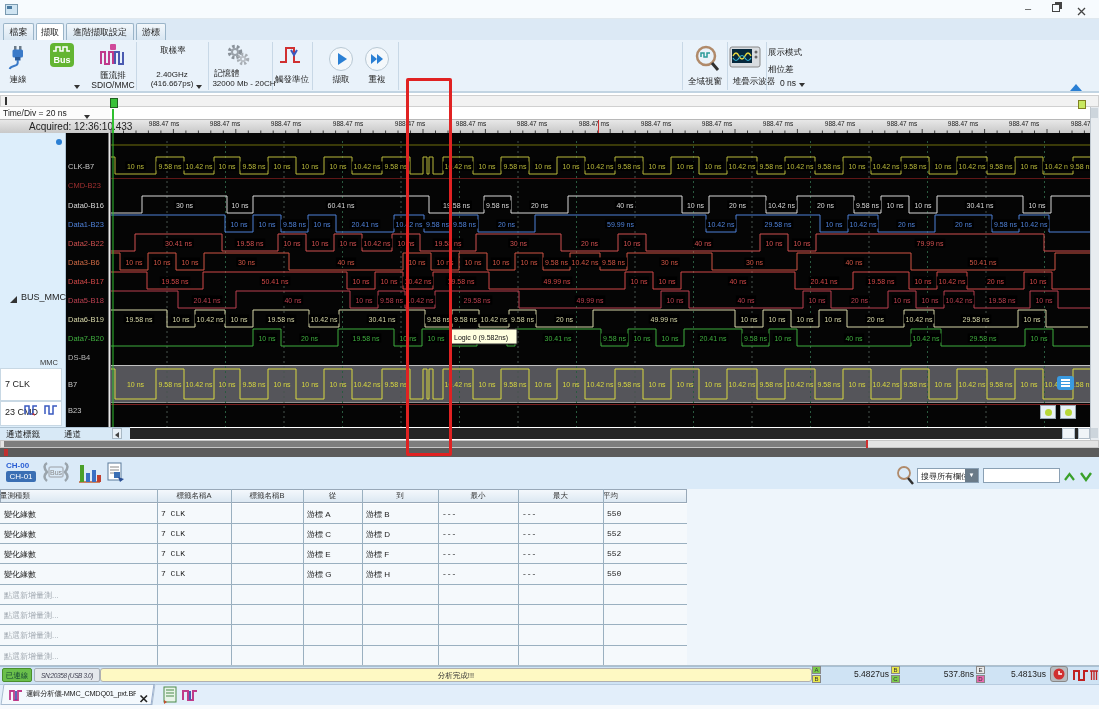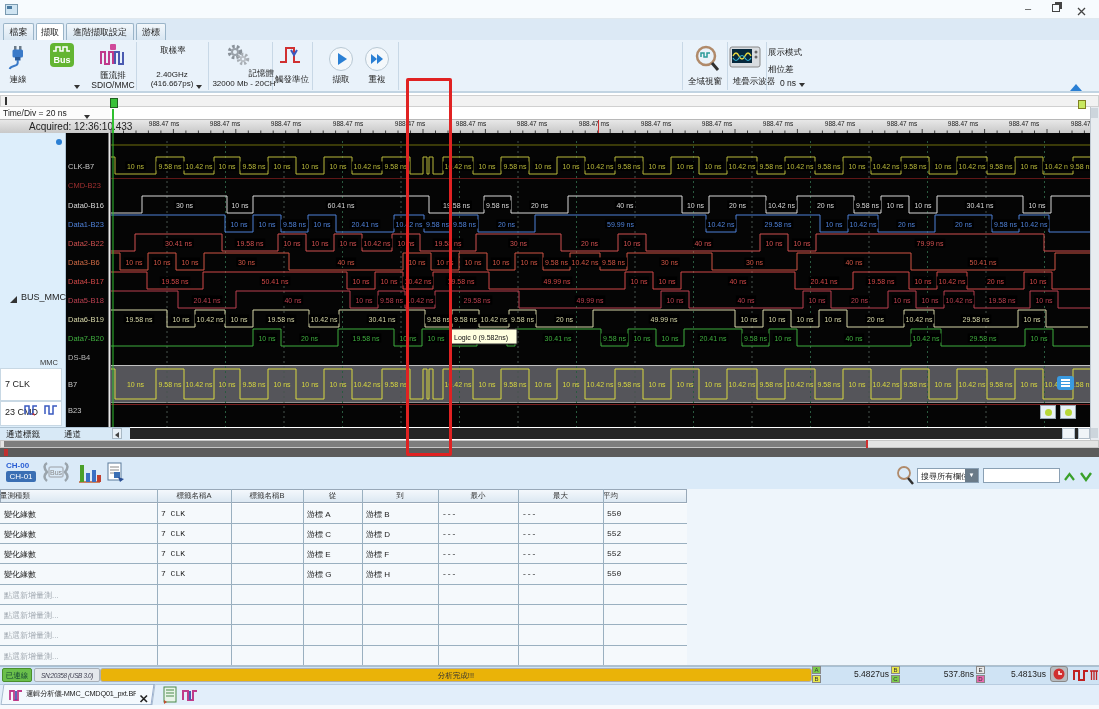--- a/index.html
+++ b/index.html
@@ -54,21 +54,21 @@
 <div class="abs" style="left:88px;top:71px;width:50px;font-size:8.5px;color:#222;text-align:center;line-height:9.5px;">匯流排<br>SDIO/MMC</div>
 <div class="abs" style="left:140px;top:45px;width:66px;font-size:8.5px;color:#222;text-align:center;">取樣率</div>
 <div class="abs" style="left:134px;top:70px;width:76px;font-size:8px;color:#222;text-align:center;">2.40GHz (416.667ps)</div>
 <div class="abs" style="left:196px;top:85px;width:0;height:0;border-left:3.5px solid transparent;border-right:3.5px solid transparent;border-top:4px solid #333;"></div>
 <div class="abs" style="left:224px;top:42px;"><svg width="28" height="26">
       <circle cx="11" cy="10" r="5.5" fill="none" stroke="#8a929a" stroke-width="3.5" stroke-dasharray="2.5,2"></circle>
       <circle cx="11" cy="10" r="3" fill="none" stroke="#9aa2aa" stroke-width="2"></circle>
       <circle cx="19" cy="17" r="4.5" fill="none" stroke="#a8aeb4" stroke-width="3.5" stroke-dasharray="2,1.8"></circle>
       <circle cx="19" cy="17" r="2.2" fill="none" stroke="#b8bec4" stroke-width="1.8"></circle>
     </svg></div>
-<div class="abs" style="left:214px;top:68px;width:60px;font-size:8.5px;color:#222;text-align:right;">記憶體</div>
+<div class="abs" style="left:214px;top:68px;width:60px;font-size:8.5px;color:#222;text-align:left;">記憶體</div>
 <div class="abs" style="left:210px;top:79px;width:68px;font-size:8px;color:#222;text-align:center;">32000 Mb - 20CH</div>
 <div class="abs" style="left:277px;top:42px;"><svg width="28" height="26">
       <path d="M3 20 h6 v-14 h8 v14 h6" stroke="#d03030" stroke-width="2" fill="none"></path>
       <path d="M14 8 l3 5 l3 -5" stroke="#3a5ac0" stroke-width="2" fill="none"></path>
     </svg></div>
 <div class="abs" style="left:270px;top:74px;width:44px;font-size:8.5px;color:#222;text-align:center;">觸發準位</div>
 <div class="abs" style="left:328px;top:46px;"><svg width="26" height="26">
       <circle cx="13" cy="13" r="11.5" fill="#f4f8fb" stroke="#b8c8d4"></circle>
       <path d="M10 7 l9 6 l-9 6 z" fill="#2a7fd4"></path>
     </svg></div>
@@ -772,21 +772,21 @@
 <div class="abs" style="left:362px;top:489px;width:1px;height:176px;background:#9ab0c0;"></div>
 <div class="abs" style="left:438px;top:489px;width:1px;height:176px;background:#9ab0c0;"></div>
 <div class="abs" style="left:518px;top:489px;width:1px;height:176px;background:#9ab0c0;"></div>
 <div class="abs" style="left:603px;top:489px;width:1px;height:176px;background:#9ab0c0;"></div>
 <div class="abs" style="left:687px;top:489px;width:1px;height:176px;background:#9ab0c0;"></div>
 <div class="abs" style="left:687px;top:489px;width:412px;height:176px;background:#eef5fb;"></div>
 <div class="abs" style="left:0;top:665px;width:1099px;height:1px;background:#b0c0cc;"></div>
 <div class="abs" style="left:0;top:666px;width:1099px;height:18px;background:#cfe3f4;border-top:1px solid #a8c0d4;"></div>
 <div class="abs" style="left:2px;top:668px;width:30px;height:14px;background:#6abf4b;border:1px solid #4a8f2b;border-radius:2px;font-size:7.5px;color:#143;text-align:center;line-height:13px;">已連線</div>
 <div class="abs" style="left:34px;top:668px;width:66px;height:14px;background:#e4e8ec;border:1px solid #a8b0b8;border-radius:2px;font-size:6.5px;color:#445;text-align:center;line-height:13px;font-style:italic;letter-spacing:-0.4px;">SN:20358 (USB 3.0)</div>
-<div class="abs" style="left:100px;top:668px;width:712px;height:14px;background:#eab308;border:1px solid #b0b0b0;border-radius:3px;font-size:7.5px;color:#333;text-align:center;line-height:13px;">分析完成!!!</div>
+<div class="abs" style="left:100px;top:668px;width:712px;height:14px;background:#fef9c3;border:1px solid #b0b0b0;border-radius:3px;font-size:7.5px;color:#333;text-align:center;line-height:13px;">分析完成!!!</div>
 <div class="abs" style="left:812px;top:666px;width:9px;height:8px;background:#7ccc4b;border:1px solid #888;font-size:6px;color:#333;text-align:center;line-height:7px;">A</div>
 <div class="abs" style="left:812px;top:675px;width:9px;height:8px;background:#e8e84b;border:1px solid #888;font-size:6px;color:#333;text-align:center;line-height:7px;">B</div>
 <div class="abs" style="left:845px;top:669px;width:44px;font-size:8.5px;color:#222;text-align:right;">5.4827us</div>
 <div class="abs" style="left:891px;top:666px;width:9px;height:8px;background:#e8e84b;border:1px solid #888;font-size:6px;color:#333;text-align:center;line-height:7px;">B</div>
 <div class="abs" style="left:891px;top:675px;width:9px;height:8px;background:#7ccc4b;border:1px solid #888;font-size:6px;color:#333;text-align:center;line-height:7px;">C</div>
 <div class="abs" style="left:930px;top:669px;width:44px;font-size:8.5px;color:#222;text-align:right;">537.8ns</div>
 <div class="abs" style="left:976px;top:666px;width:9px;height:8px;background:#e8e8e8;border:1px solid #888;font-size:6px;color:#333;text-align:center;line-height:7px;">E</div>
 <div class="abs" style="left:976px;top:675px;width:9px;height:8px;background:#e86ab0;border:1px solid #888;font-size:6px;color:#333;text-align:center;line-height:7px;">D</div>
 <div class="abs" style="left:1002px;top:669px;width:44px;font-size:8.5px;color:#222;text-align:right;">5.4813us</div>
 <div class="abs" style="left:1050px;top:666px;width:18px;height:16px;background:#b8bcc0;border:1px solid #888;border-radius:3px;"><svg width="16" height="14">

